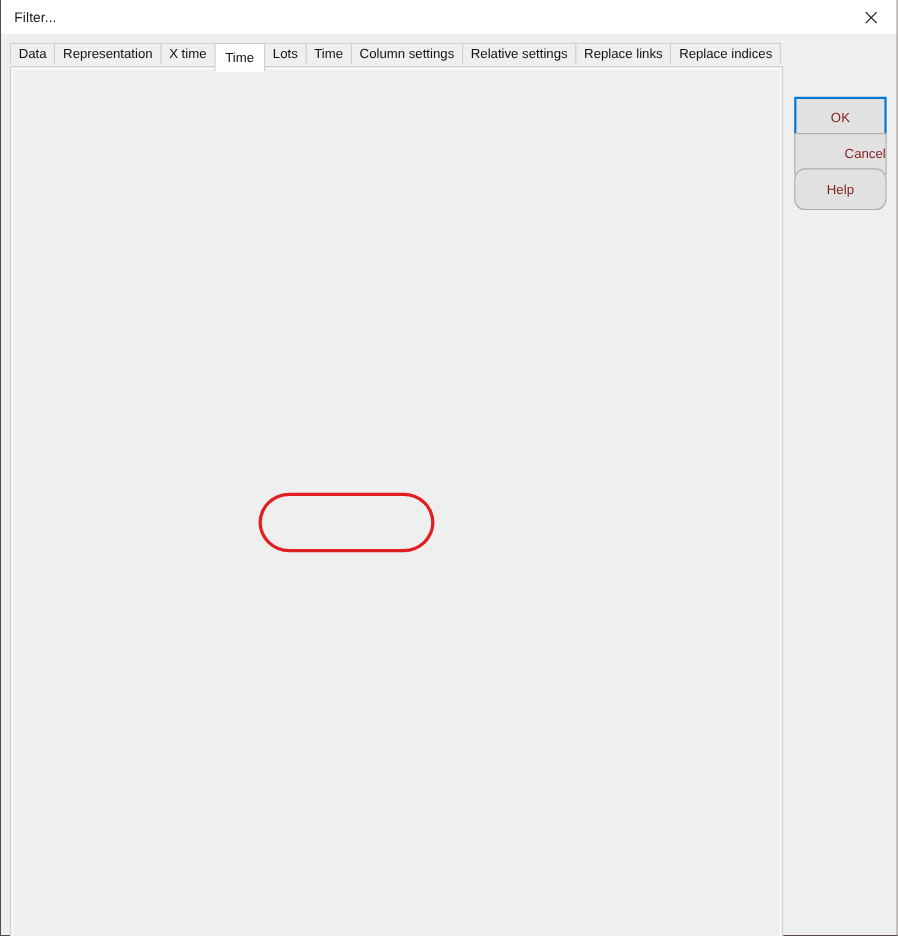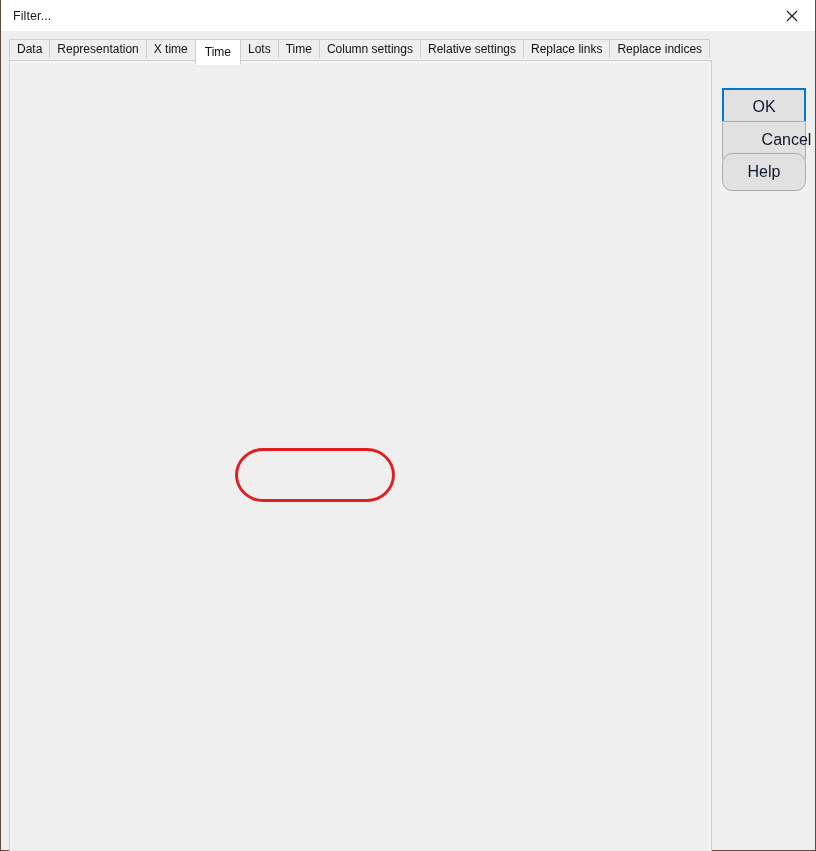--- a/index.html
+++ b/index.html
@@ -103,22 +103,22 @@
     background: #efefef;
     border: 1px solid #fbfbfb;
   }
   
   .dlgbtn {
     position: absolute;
     width: 84px; height: 38px;
     background: #e1e1e1;
     border: 1px solid #adadad;
     font-family: "Liberation Sans", sans-serif;
-    font-size: 16px;
-    color: #0f172a;
+    font-size: 12px;
+    color: #7f1d1d;
     display: flex; align-items: center; justify-content: center;
     cursor: default;
   }
   .dlgbtn.default {
     border: 2px solid #0078d7;
     background: #e1e1e1;
   }
   #btn-ok     { left: 721px; top: 57px; }
   #btn-cancel { left: 721px; top: 90px; padding-left: 45px; }
   #btn-help   { left: 721px; top: 122px; border-radius: 10px; }

